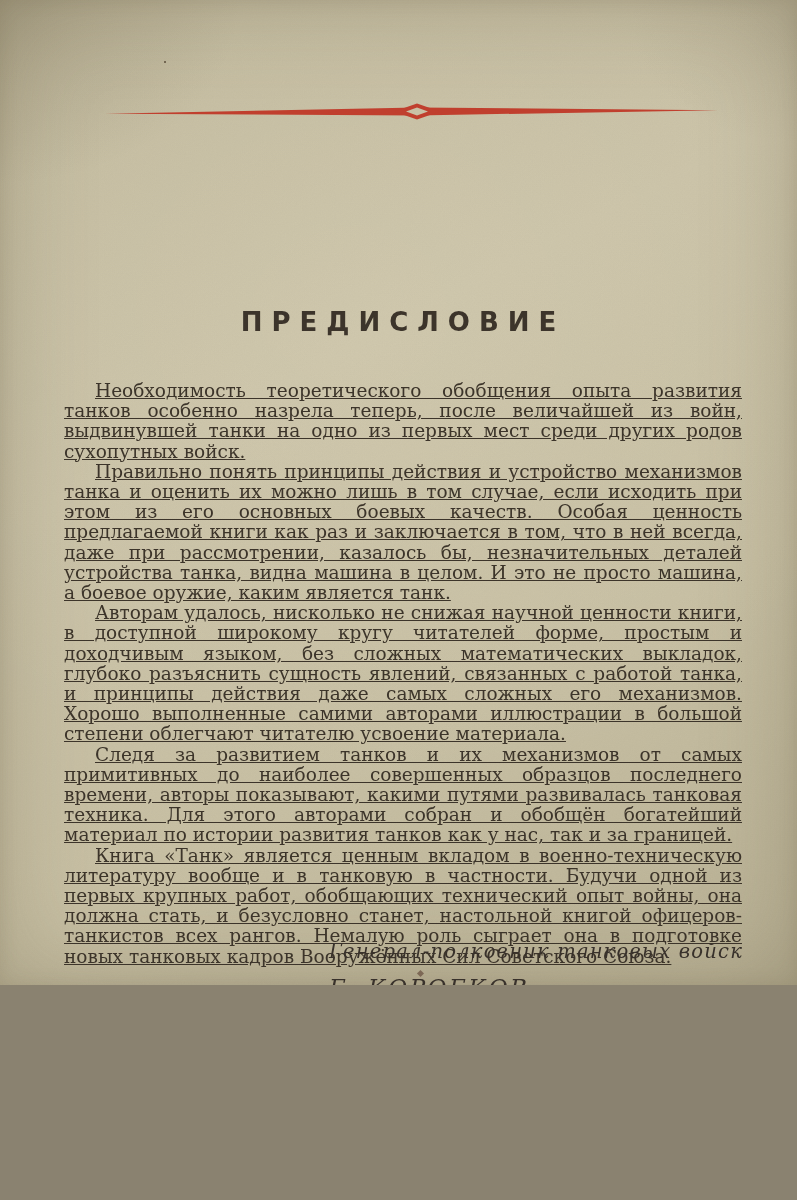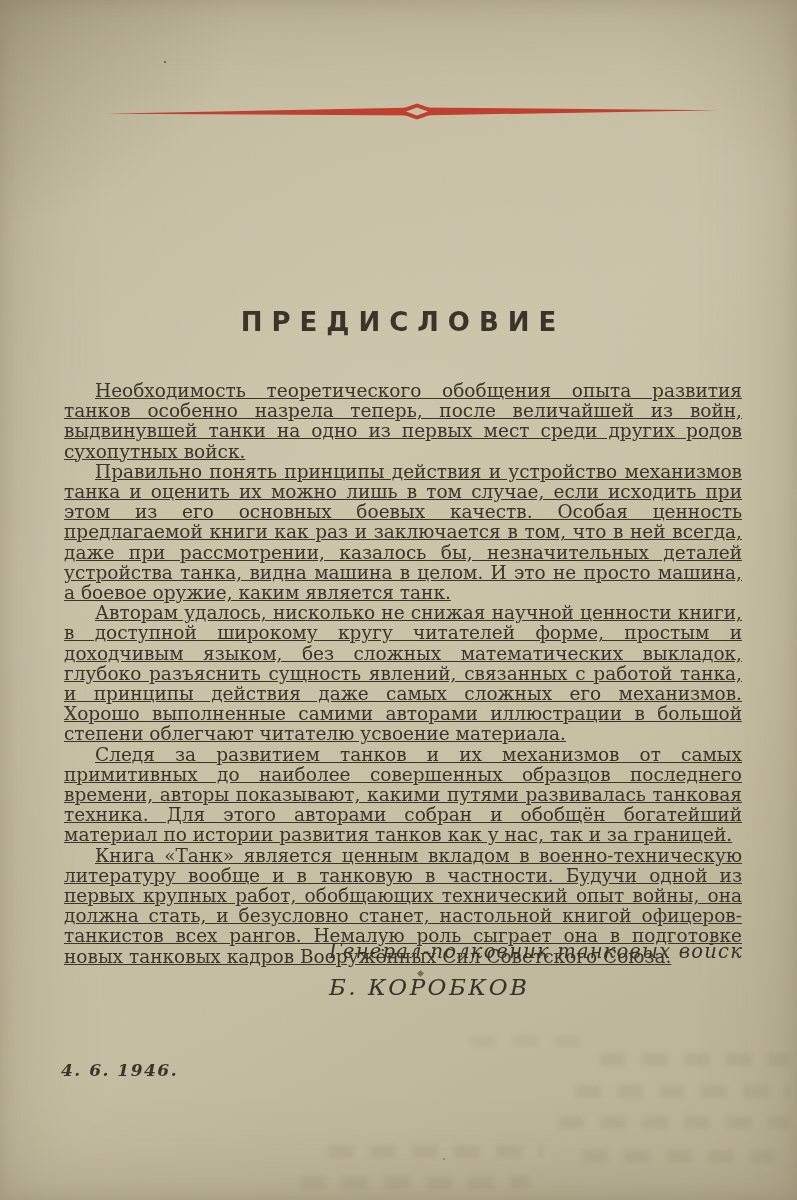--- a/index.html
+++ b/index.html
@@ -2,21 +2,21 @@
 <html><head>
 <meta charset="utf-8">
 <style>
   html,body{margin:0;padding:0;}
   body{
     width:797px;height:1200px;overflow:hidden;
     background:#8a8270;
     font-family:"DejaVu Serif","Liberation Serif",serif;
   }
   .page{
-    position:relative;width:797px;height:1200px;overflow:hidden;
+    position:relative;width:797px;height:985px;overflow:hidden;
     background:
       radial-gradient(120% 80% at 45% 32%, rgba(255,250,228,0.10), rgba(0,0,0,0) 62%),
       radial-gradient(42% 26% at 0% 0%, rgba(82,72,50,0.20), rgba(0,0,0,0) 72%),
       radial-gradient(30% 18% at 100% 2%, rgba(82,72,50,0.10), rgba(0,0,0,0) 70%),
       linear-gradient(152deg, #c1b99d 0%, #cbc3a8 38%, #c8c0a4 68%, #b9b195 100%);
     box-shadow: inset 0 0 95px rgba(100,88,62,.30), inset 0 0 18px rgba(100,88,62,.16);
     color:#3a3228;
   }
   .ornament{position:absolute;left:105px;top:103px;width:613px;height:18px;}
   .title{

